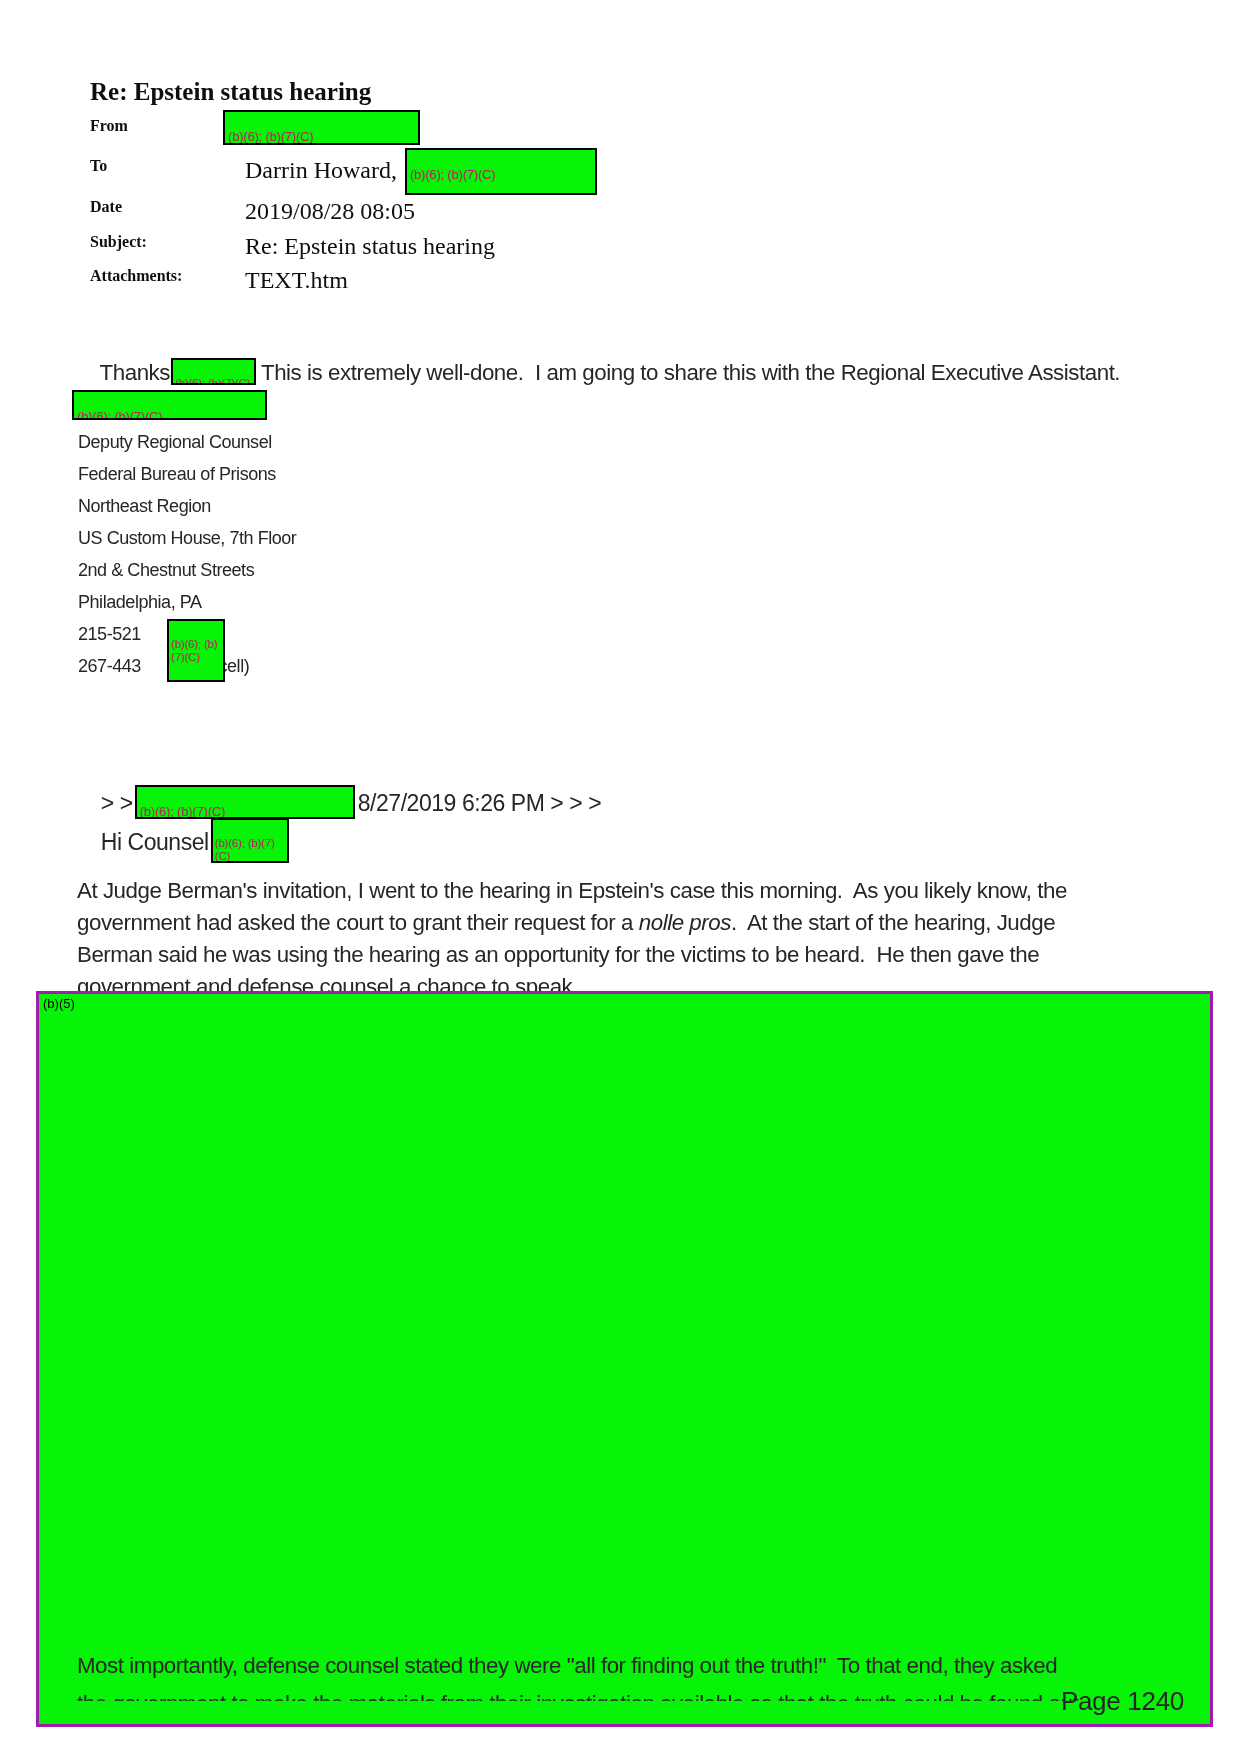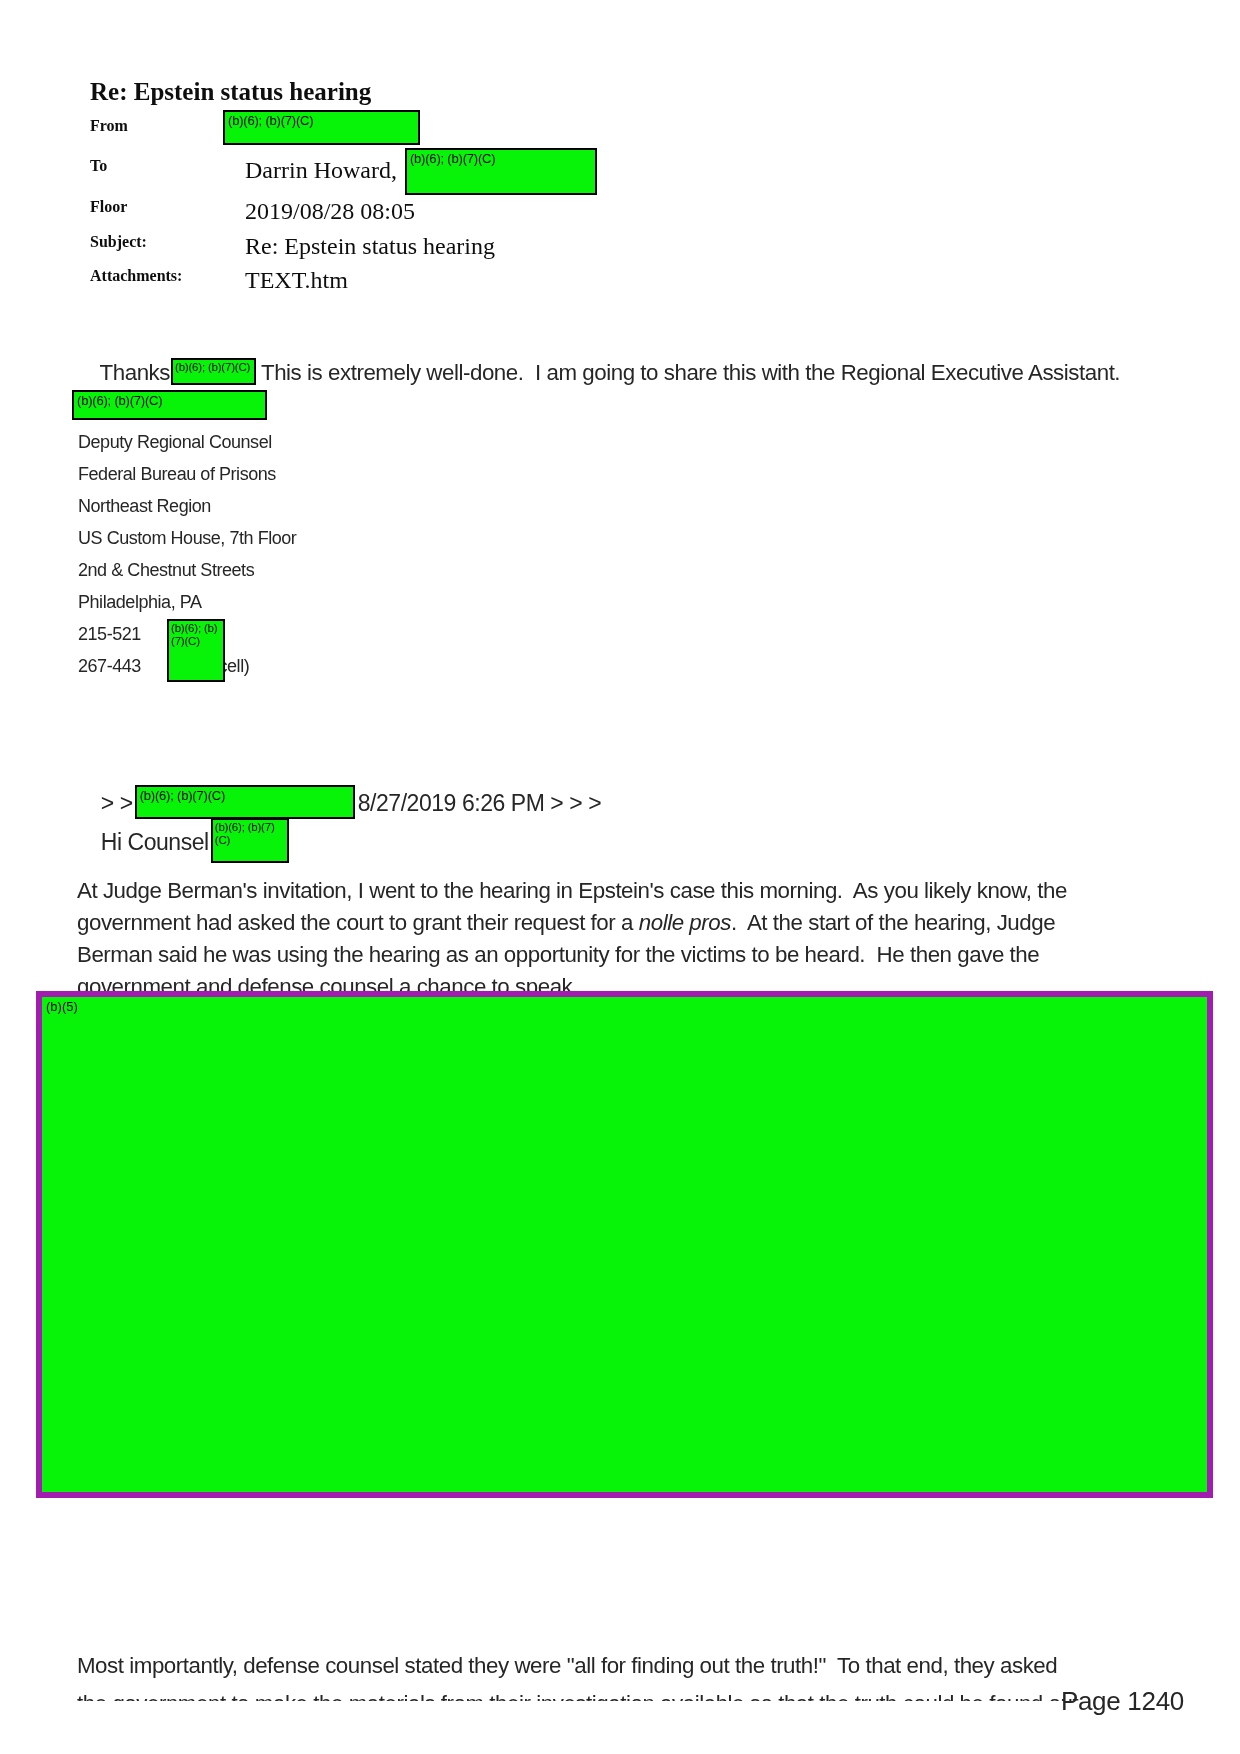--- a/index.html
+++ b/index.html
@@ -33,37 +33,38 @@
     overflow:hidden;
     display:inline-block;
     vertical-align:top;
     font-family:"Liberation Sans", sans-serif;
   }
   .redact .code{
     display:block;
     padding:1px 3px;
     font-size:13px;
     line-height:16px;
-    color:#000000;
+    color:#be185d;
     letter-spacing:-0.2px;
     white-space:normal;
+    margin-top:16px;
   }
   .code.small{font-size:11.5px;line-height:13px;padding:1px 2px;}
 
   .from-box{position:absolute;left:133px;top:-7px;width:197px;height:35px;}
   .to-box{width:192px;height:47px;margin-left:8px;margin-top:-9px;}
   .thanks-box{width:85px;height:27px;vertical-align:-5px;margin:0 5px 0 1px;}
   .signame-box{left:72px;top:390px;width:195px;height:30px;}
   .phone-box{position:absolute;left:89px;top:1px;width:58px;height:63px;word-break:break-all;}
   .phone-box .code{word-break:break-all;}
   .gw-box{width:220px;height:34px;vertical-align:-8px;margin:0 3px 0 2px;}
   .hi-box{width:78px;height:45px;vertical-align:-13px;margin-left:2px;}
   .b5-box{
-    left:36px;top:991px;width:1177px;height:507px;
-    background:#07f307;border:6px solid #a21caf;box-sizing:border-box;
+    left:36px;top:991px;width:1177px;height:736px;
+    background:#07f307;border:3px solid #a21caf;box-sizing:border-box;
   }
   .b5-box .code{padding:1px 4px;font-size:13px;}
 
   
   .bodyline{font-size:22.3px;line-height:28px;white-space:pre;}
   .thanks-line{left:77px;top:330px;}
 
   .sig{left:78px;top:426px;}
   .sigline{font-size:18px;line-height:32px;white-space:pre;}
   .phone-wrap{position:relative;}
@@ -98,21 +99,21 @@
     <span class="redact from-box"><span class="code">(b)(6); (b)(7)(C)</span></span>
   </div>
 
   <div class="abs hrow serif" style="top:157px">
     <span class="hlabel">To</span>
     <span class="hvalue">Darrin Howard,</span>
     <span class="redact to-box"><span class="code">(b)(6); (b)(7)(C)</span></span>
   </div>
 
   <div class="abs hrow serif" style="top:198px">
-    <span class="hlabel">Floor</span>
+    <span class="hlabel">Date</span>
     <span class="hvalue">2019/08/28 08:05</span>
   </div>
 
   <div class="abs hrow serif" style="top:233px">
     <span class="hlabel">Subject:</span>
     <span class="hvalue">Re: Epstein status hearing</span>
   </div>
 
   <div class="abs hrow serif" style="top:267px">
     <span class="hlabel">Attachments:</span>

